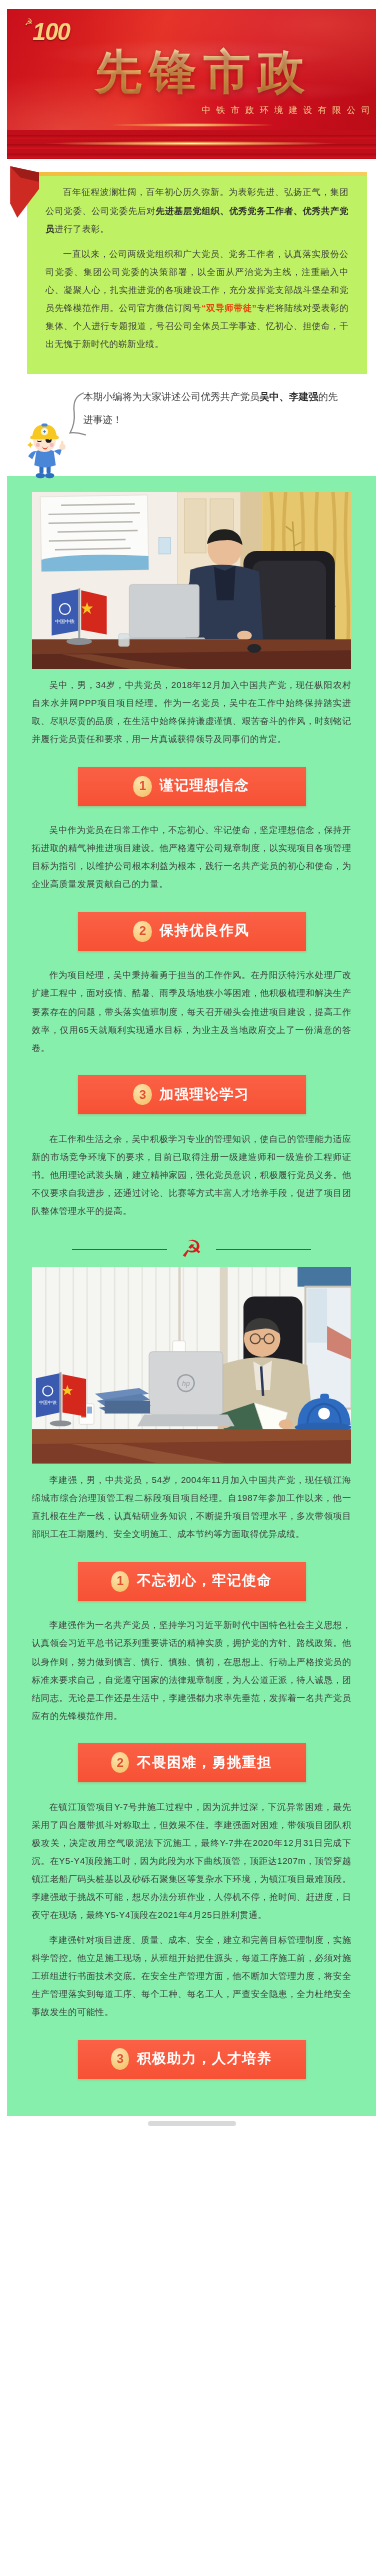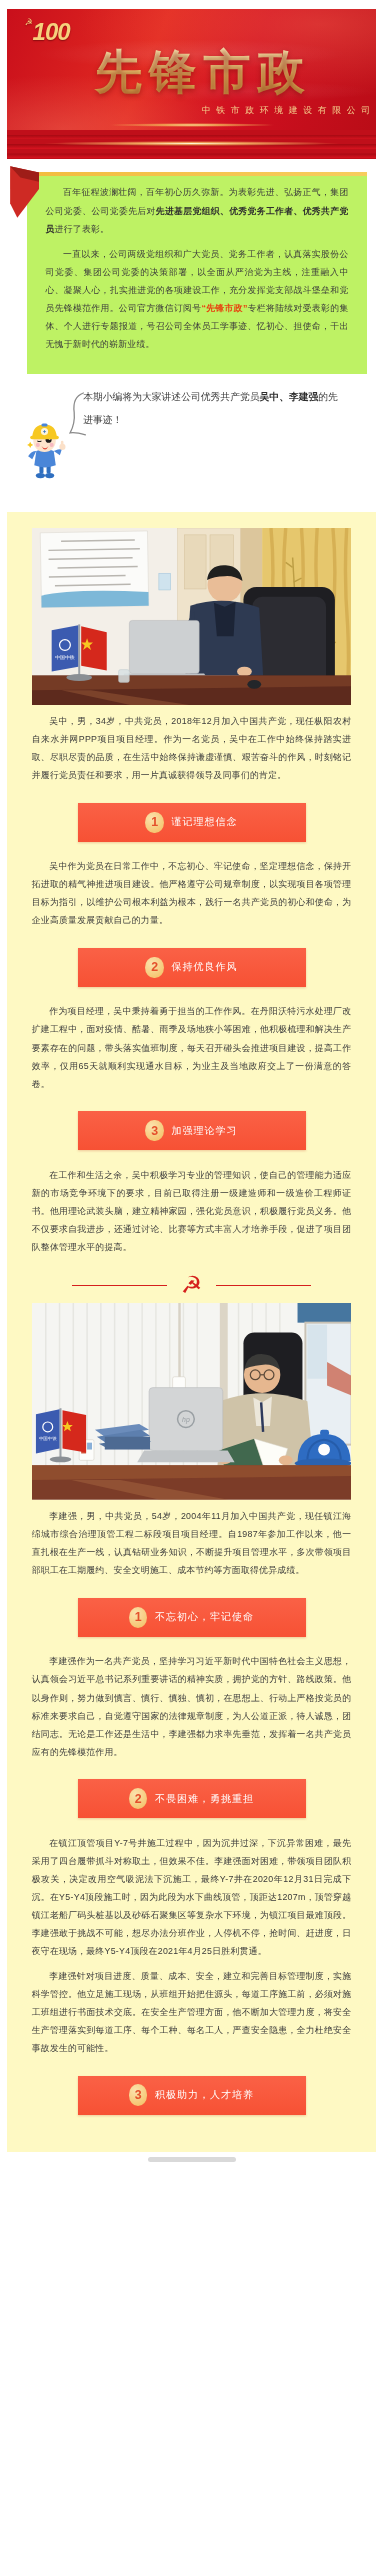--- a/index.html
+++ b/index.html
@@ -42,36 +42,36 @@
   
   .intro-box{position:relative;margin:12.4px 16px 0 27px;background:#bef264;padding:0 18.5px 13.4px 18.5px;}
   .gold-bar{height:4.6px;background:linear-gradient(90deg,#f2bc3e,#f7cd5e);margin:0 -18.5px;}
   .ribbon{position:absolute;left:-19.6px;top:-6.2px;width:32px;height:52px;}
   .para{font-size:8.8px;line-height:2.05;color:#3b3b3b;text-align:justify;text-indent:2em;
     letter-spacing:0.3px;margin:7.2px 0;}
   .para b{color:#2e2e2e;}
   .hl{color:#e8420f;font-weight:bold;}
 
   
-  .mascot-row{position:relative;height:138px;margin:0 7.2px;}
+  .mascot-row{position:relative;height:102px;margin:0 7.2px;}
   .mascot{position:absolute;left:14.4px;top:45px;width:44px;height:61px;}
   .speech{position:absolute;left:76px;top:11.3px;width:258px;font-size:9.8px;line-height:2.4;
     color:#3b3b3b;}
   .speech b{color:#2e2e2e;}
   .speech-tail{position:absolute;left:61px;top:18.5px;width:18.5px;height:49px;}
 
   
-  .main-box{margin:0 6.7px;background:#fef9c3;padding:13.4px 25px 21.6px 25px;}
+  .main-box{margin:0 6.7px;background:#86efac;padding:13.4px 25px 21.6px 25px;}
   .photo{display:block;width:100%;height:auto;margin:3.1px 0 7.2px 0;}
   .sec-btn{width:228px;height:39px;margin:18.5px auto 15.5px auto;display:flex;align-items:center;
     justify-content:center;gap:7.7px;background:linear-gradient(180deg,#fa6146,#f75134);
     box-shadow:0 1px 2.1px rgba(200,60,30,.25);}
   .sec-num{width:18.5px;height:21.6px;border-radius:50%;background:radial-gradient(circle at 35% 30%,#fbe3ae,#f3bc5e);
     color:#e4502c;font-weight:bold;font-size:12.4px;display:flex;align-items:center;justify-content:center;}
-  .sec-title{color:#ffffff;font-weight:normal;font-size:10px;letter-spacing:1px;}
+  .sec-title{color:#ffffff;font-weight:bold;font-size:14px;letter-spacing:1px;}
 
   
   .divider{display:flex;align-items:center;justify-content:center;gap:13.4px;margin:17.5px 0 6.2px 0;}
   .divider .rule{height:1px;width:95px;background:#d5201d;}
   .divider .emblem{color:#d5201d;font-size:24px;line-height:1;}
 
   .bottom-bar{width:88px;height:4.6px;border-radius:2.6px;background:#d9d9d9;margin:5.2px auto 3.1px auto;}
 </style>
 </head>
 <body>
@@ -92,21 +92,21 @@
     </div>
   </header>
 
   <section class="intro-box">
     <svg class="ribbon" viewBox="0 0 62 100">
       <polygon points="6,0 62,12 62,44 20,100 6,72" fill="#ce2a24"></polygon>
       <polygon points="6,0 62,12 62,30 26,22" fill="#9e1d18"></polygon>
     </svg>
     <div class="gold-bar"></div>
     <p class="para"><span>百年征程波澜壮阔，百年初心历久弥新。为表彰先进、弘扬正气，集团公司党委、公司党委先后对</span><b>先进基层党组织、优秀党务工作者、优秀共产党员</b><span>进行了表彰。</span></p>
-    <p class="para"><span>一直以来，公司两级党组织和广大党员、党务工作者，认真落实股份公司党委、集团公司党委的决策部署，以全面从严治党为主线，注重融入中心、凝聚人心，扎实推进党的各项建设工作，充分发挥党支部战斗堡垒和党员先锋模范作用。公司官方微信订阅号</span><span class="hl">“先锋市政”</span><span>专栏将陆续对受表彰的集体、个人进行专题报道，号召公司全体员工学事迹、忆初心、担使命，干出无愧于新时代的崭新业绩。</span></p>
+    <p class="para"><span>一直以来，公司两级党组织和广大党员、党务工作者，认真落实股份公司党委、集团公司党委的决策部署，以全面从严治党为主线，注重融入中心、凝聚人心，扎实推进党的各项建设工作，充分发挥党支部战斗堡垒和党员先锋模范作用。公司官方微信订阅号</span><span class="hl">“双导师带徒”</span><span>专栏将陆续对受表彰的集体、个人进行专题报道，号召公司全体员工学事迹、忆初心、担使命，干出无愧于新时代的崭新业绩。</span></p>
   </section>
 
   <section class="mascot-row">
     <svg class="mascot" viewBox="0 0 86 118">
 
       <rect x="34" y="88" width="8" height="18" rx="3" fill="#2f6fc0"></rect>
       <rect x="48" y="88" width="8" height="18" rx="3" fill="#2f6fc0"></rect>
       <ellipse cx="36" cy="110" rx="9" ry="5" fill="#2f6fc0"></ellipse>
       <ellipse cx="54" cy="110" rx="9" ry="5" fill="#2f6fc0"></ellipse>
 

